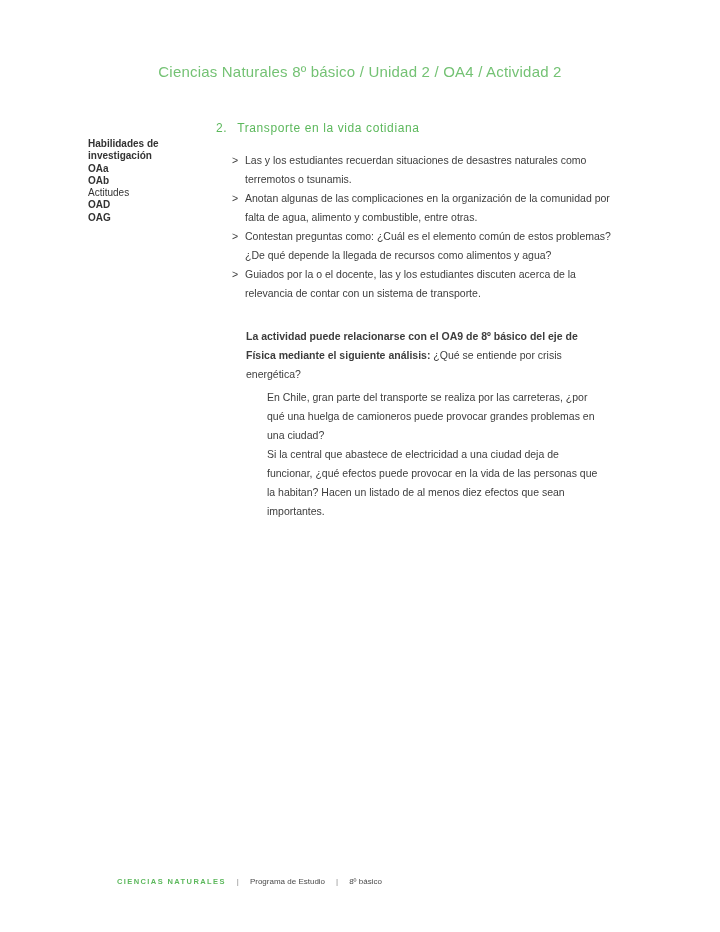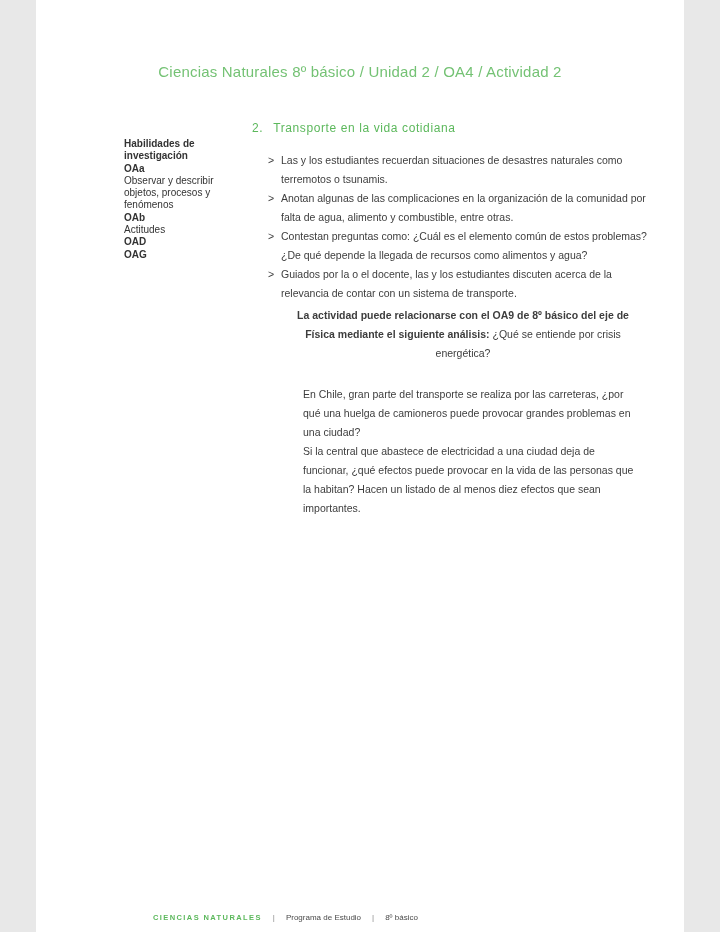--- a/index.html
+++ b/index.html
@@ -7,21 +7,21 @@
     --green:#5cb85c;
     --text:#3d3d3d;
     --sidebar-text:#333333;
     --footer-text:#4a4a4a;
   }
   *{margin:0;padding:0;box-sizing:border-box;}
   html,body{background:#e8e8e8;}
   body{font-family:"Liberation Sans", sans-serif;}
   .page{
     position:relative;
-    width:648px;height:932px;
+    width:720px;height:932px;
     background:#ffffff;
     overflow:hidden;
     margin:0 auto;
   }
   .doc-title{
     position:absolute;top:63px;left:0;right:0;
     text-align:center;
     font-size:15px;letter-spacing:.2px;
     color:var(--green-title);
   }
@@ -41,55 +41,53 @@
   .sb-gap{}
   .main{
     position:absolute;top:151px;left:232px;width:392px;
     font-size:10.5px;line-height:19px;
     color:var(--text);
   }
   .bullet-item{display:flex;}
   .bullet-marker{width:13px;flex:none;}
   .bullet-text{flex:1;}
   .note{
-    margin-top:3px;padding-left:14px;max-width:376px;text-align:center;
+    margin-top:24px;padding-left:14px;max-width:376px;
   }
   .note-bold{font-weight:bold;}
-  .questions{margin-top:22px;padding-left:35px;}
+  .questions{margin-top:4px;padding-left:35px;}
   .question{max-width:338px;}
   .footer{
     position:absolute;top:877px;left:117px;
     display:flex;align-items:baseline;
     font-size:8px;color:var(--footer-text);
   }
   .footer-brand{
     color:var(--green);
     font-weight:bold;
     letter-spacing:1.4px;
     font-size:7.5px;
-    margin-top:36px;
   }
   .footer-sep{margin:0 11px;color:#888;}
 </style>
 </head>
 <body>
 
 <div class="page">
 
   <div class="doc-title">Ciencias Naturales 8º básico / Unidad 2 / OA4 / Actividad 2</div>
 
   <div class="section-heading">
     <span>2.</span>
     <span>Transporte en la vida cotidiana</span>
   </div>
 
   <aside class="sidebar">
     <div class="sb-bold">Habilidades de investigación</div>
     <div class="sb-bold">OAa</div>
-    <div>Observar y describir objetos, procesos y fenómenos</div>
     <div class="sb-bold">OAb</div>
     <div class="sb-gap">Actitudes</div>
     <div class="sb-bold">OAD</div>
     <div class="sb-bold">OAG</div>
   </aside>
 
   <div class="main">
 
     <div class="bullet-item">
       <span class="bullet-marker">&gt;</span>

